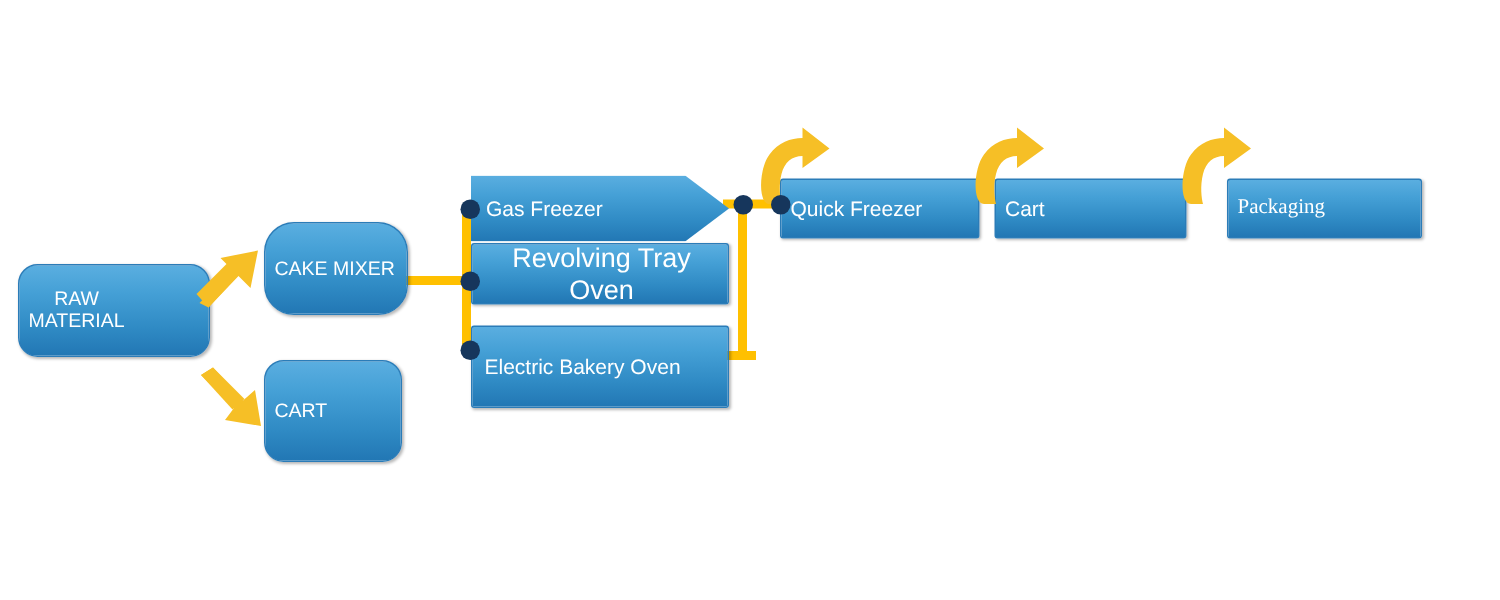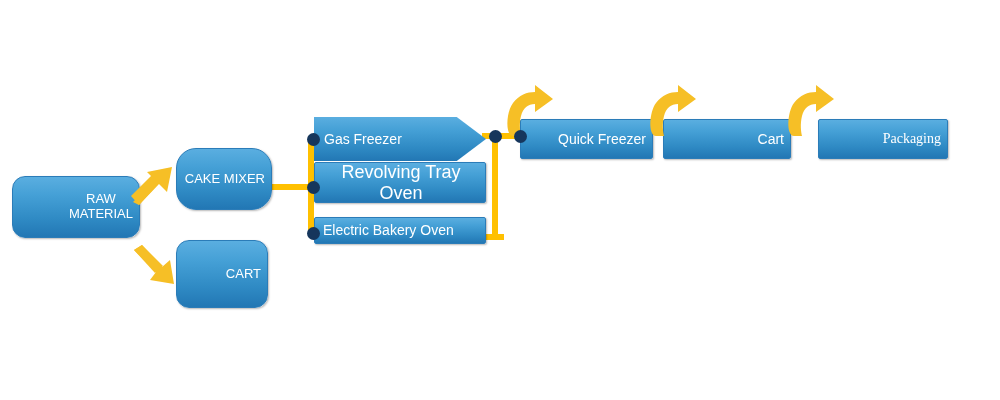--- a/index.html
+++ b/index.html
@@ -5,21 +5,21 @@
   html,body{margin:0;padding:0;}
   body{
     width:1000px;height:400px;background:#ffffff;
     font-family:"Liberation Sans", sans-serif;
     position:relative;overflow:hidden;
   }
   #canvas{position:absolute;left:0;top:0;width:1000px;height:400px;}
 
   .node{
     position:absolute;box-sizing:border-box;
-    display:flex;align-items:center;justify-content:flex-end;
+    display:flex;align-items:center;justify-content:flex-start;
     color:#ffffff;text-align:center;line-height:1.15;
     border:1px solid #2b7cb8;
     background:linear-gradient(to bottom,#5aaee0 0%,#45a0d6 30%,#2f8ac4 70%,#2277b4 100%);
     box-shadow:1px 1px 2px rgba(0,0,0,0.28);
     z-index:3;
   }
   .node.rounded{border-radius:13px;}
   .node.sq{border-radius:2px;}
   .node.left{justify-content:flex-start;}
   .node-label{display:block;white-space:pre-line;padding:0 6px;}
@@ -73,21 +73,21 @@
   </div>
 
   <div class="node pent left" style="left:314px;top:117px;width:172px;height:44px;font-size:14px;">
     <span class="node-label" style="padding-left:10px;">Gas Freezer</span>
   </div>
 
   <div class="node sq left" style="left:314px;top:162px;width:172px;height:41px;font-size:18px;">
     <span class="node-label" style="padding-left:8px;">Revolving Tray Oven</span>
   </div>
 
-  <div class="node sq left" style="left:314px;top:217px;width:172px;height:27px;font-size:14px;">
+  <div class="node sq left" style="left:314px;top:217px;width:172px;height:55px;font-size:14px;">
     <span class="node-label" style="padding-left:8px;">Electric Bakery Oven</span>
   </div>
 
   <div class="node sq" style="left:520px;top:119px;width:133px;height:40px;font-size:14px;">
     <span class="node-label">Quick Freezer</span>
   </div>
 
   <div class="node sq" style="left:663px;top:119px;width:128px;height:40px;font-size:14px;">
     <span class="node-label">Cart</span>
   </div>

